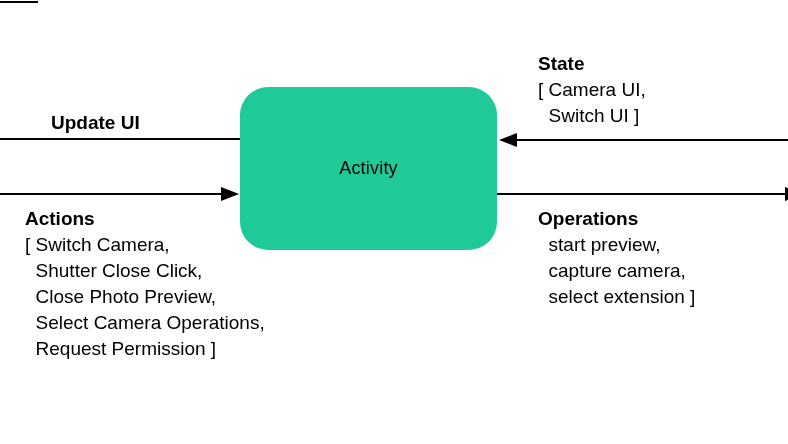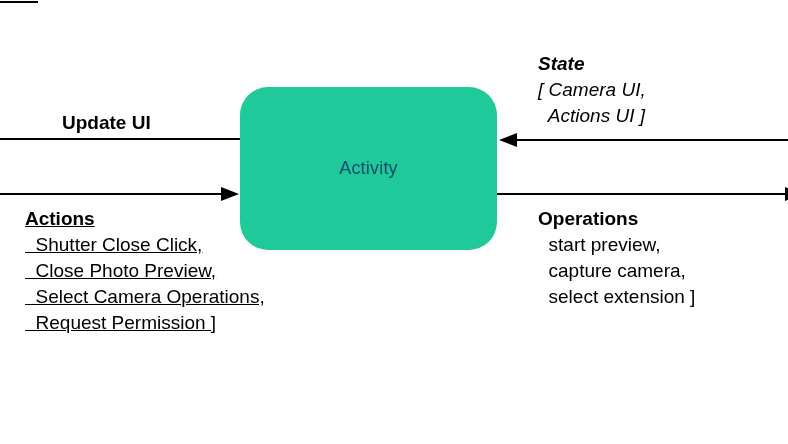--- a/index.html
+++ b/index.html
@@ -52,45 +52,45 @@
     position: absolute;
     left: 240px; top: 87px;
     width: 257px; height: 163px;
     background: #1FC99A;
     border-radius: 28px;
     display: flex;
     align-items: center;
     justify-content: center;
   }
   .activity-box span {
-    color: #0c4a6e;
+    color: #000000;
     font-size: 18px;
     font-weight: 400;
     letter-spacing: 0.2px;
   }
 
   
   .heading {
     font-weight: bold;
     font-size: 19px;
     line-height: 26px;
     white-space: pre;
   }
   .update-ui-label {
     position: absolute;
-    left: 62px; top: 110px;
+    left: 51px; top: 110px;
   }
   .textblock {
     position: absolute;
     font-size: 19px;
     line-height: 26px;
   }
   .textblock .li { white-space: pre; }
-  .tb-actions { left: 25px;  top: 206px; text-decoration: underline; }
-  .tb-state   { left: 538px; top: 51px; font-style: italic; }
+  .tb-actions { left: 25px;  top: 206px; }
+  .tb-state   { left: 538px; top: 51px; }
   .tb-ops     { left: 538px; top: 206px; }
 </style>
 </head>
 <body>
 
 <div class="canvas">
 
   <div class="border-fragment"></div>
 
   <div class="line line-update-ui"></div>
@@ -102,30 +102,31 @@
   <div class="arrowhead ah-ops"></div>
 
   <div class="activity-box">
     <span>Activity</span>
   </div>
 
   <div class="heading update-ui-label">Update UI</div>
 
   <div class="textblock tb-actions">
     <div class="heading">Actions</div>
+    <div class="li">[ Switch Camera,</div>
     <div class="li">  Shutter Close Click,</div>
     <div class="li">  Close Photo Preview,</div>
     <div class="li">  Select Camera Operations,</div>
     <div class="li">  Request Permission ]</div>
   </div>
 
   <div class="textblock tb-state">
     <div class="heading">State</div>
     <div class="li">[ Camera UI,</div>
-    <div class="li">  Actions UI ]</div>
+    <div class="li">  Switch UI ]</div>
   </div>
 
   <div class="textblock tb-ops">
     <div class="heading">Operations</div>
     <div class="li">  start preview,</div>
     <div class="li">  capture camera,</div>
     <div class="li">  select extension ]</div>
   </div>
 
 </div>

